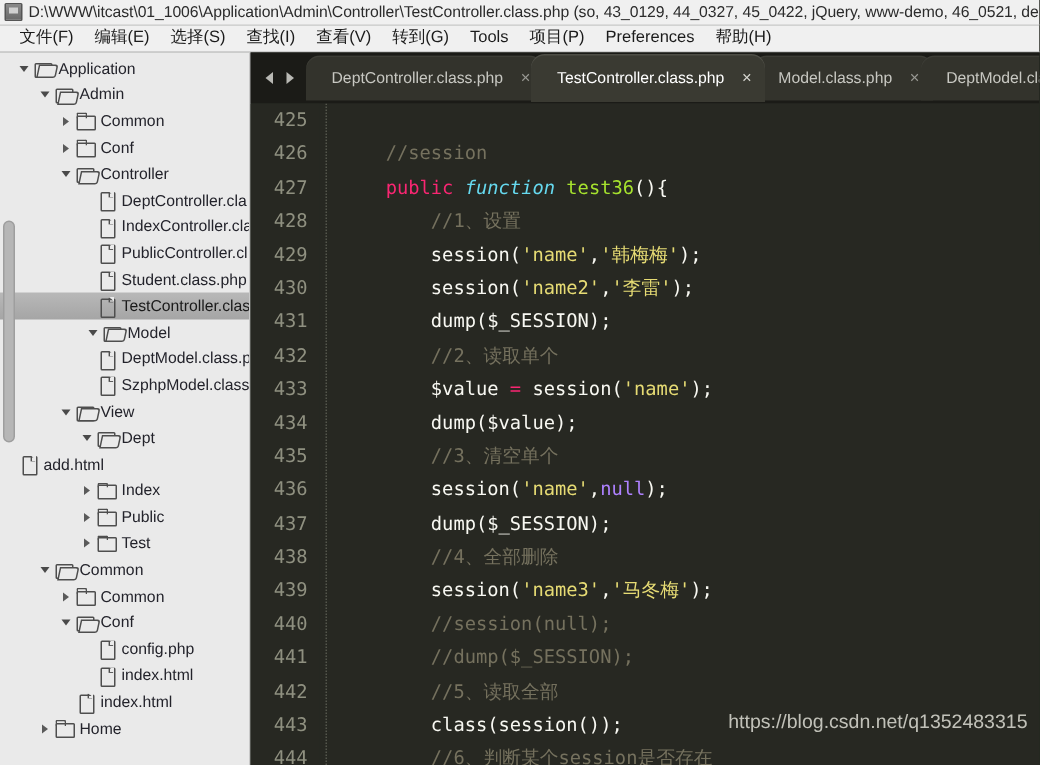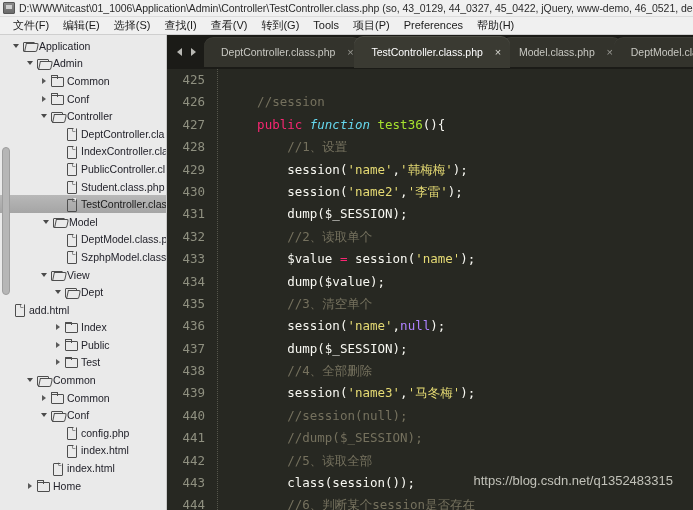--- a/index.html
+++ b/index.html
@@ -337,21 +337,21 @@
   .t-kw   { color: #f92672; }
   .t-kw2  { color: #66d9ef; font-style: italic; }
   .t-fn   { color: #a6e22e; }
   .t-str  { color: #e6db74; }
   .t-num  { color: #ae81ff; }
   .t-op   { color: #f92672; }
   .t-pl   { color: #f8f8f2; }
 
   .watermark {
     position: absolute;
-    right: 20px;
+    right: 8px;
     bottom: 22px;
     font-size: 13px;
     color: #cfcfc6;
     font-family: "Liberation Sans", sans-serif;
     white-space: nowrap;
     pointer-events: none;
     opacity: 0.92;
   }
 </style>
 </head>
@@ -444,21 +444,21 @@
             <span class="ficon file"></span>
             <span class="tree-label">Student.class.php</span>
           </div>
           <div class="tree-row selected" style="padding-left: 52px;">
             <span class="twisty none">
               <i></i>
             </span>
             <span class="ficon file"></span>
             <span class="tree-label">TestController.clas</span>
           </div>
-          <div class="tree-row" style="padding-left: 28px; margin-left: 12px;">
+          <div class="tree-row" style="padding-left: 56px;">
             <span class="twisty open">
               <i></i>
             </span>
             <span class="ficon folder-open"></span>
             <span class="tree-label">Model</span>
           </div>
           <div class="tree-row" style="padding-left: 52px;">
             <span class="twisty none">
               <i></i>
             </span>

